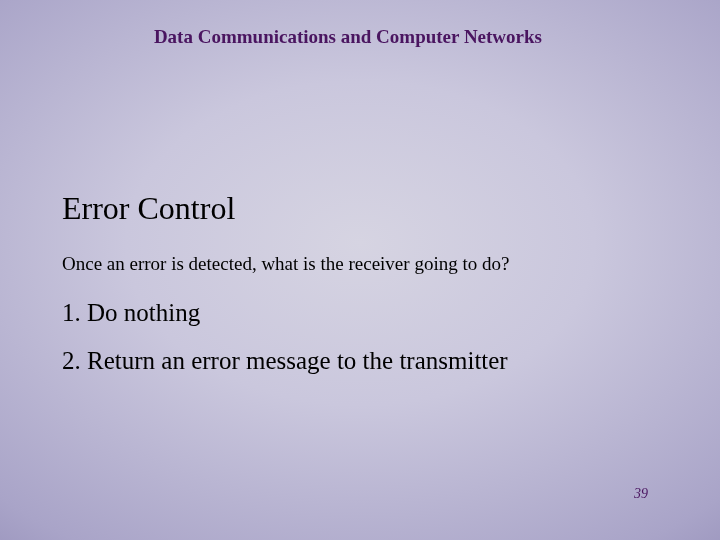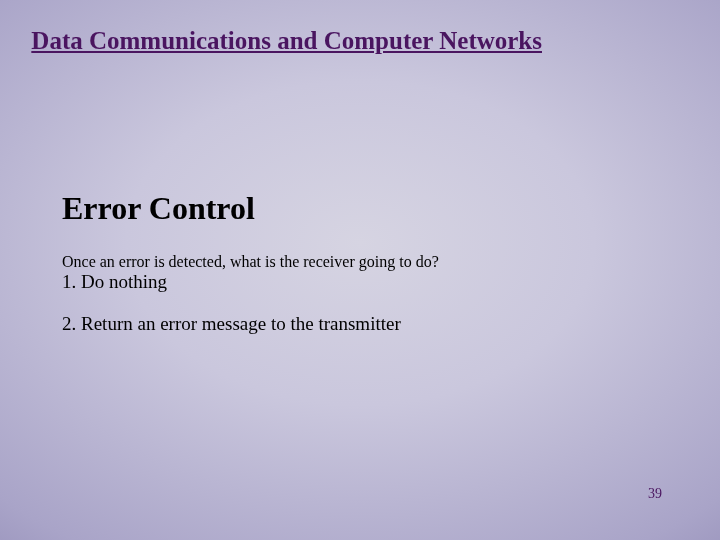--- a/index.html
+++ b/index.html
@@ -15,48 +15,49 @@
     position: relative;
     color: #000;
   }
   .header {
     position: absolute;
     top: 24px;
     right: 178px;
     text-align: center;
     color: #4a1560;
     font-weight: bold;
-    font-size: 25px;
+    font-size: 19px;
     line-height: 1.35;
-    text-decoration: underline;
   }
   .content {
     position: absolute;
     top: 190px;
     left: 62px;
     right: 62px;
   }
   .title {
     font-size: 32px;
-    font-weight: bold;
+    font-weight: normal;
     margin-bottom: 26px;
   }
   .lead {
-    font-size: 16px;
+    font-size: 19px;
+    margin-bottom: 24px;
   }
   .item {
-    font-size: 19px;
+    font-size: 25px;
     margin-bottom: 20px;
   }
   .pagenum {
     position: absolute;
-    right: 58px;
+    right: 72px;
     bottom: 38px;
     color: #4a1560;
     font-size: 14px;
+    font-style: italic;
   }
 </style>
 </head>
 <body>
 
 <div class="header">
   <div>Data Communications and Computer Networks</div>
 </div>
 
 <div class="content">

